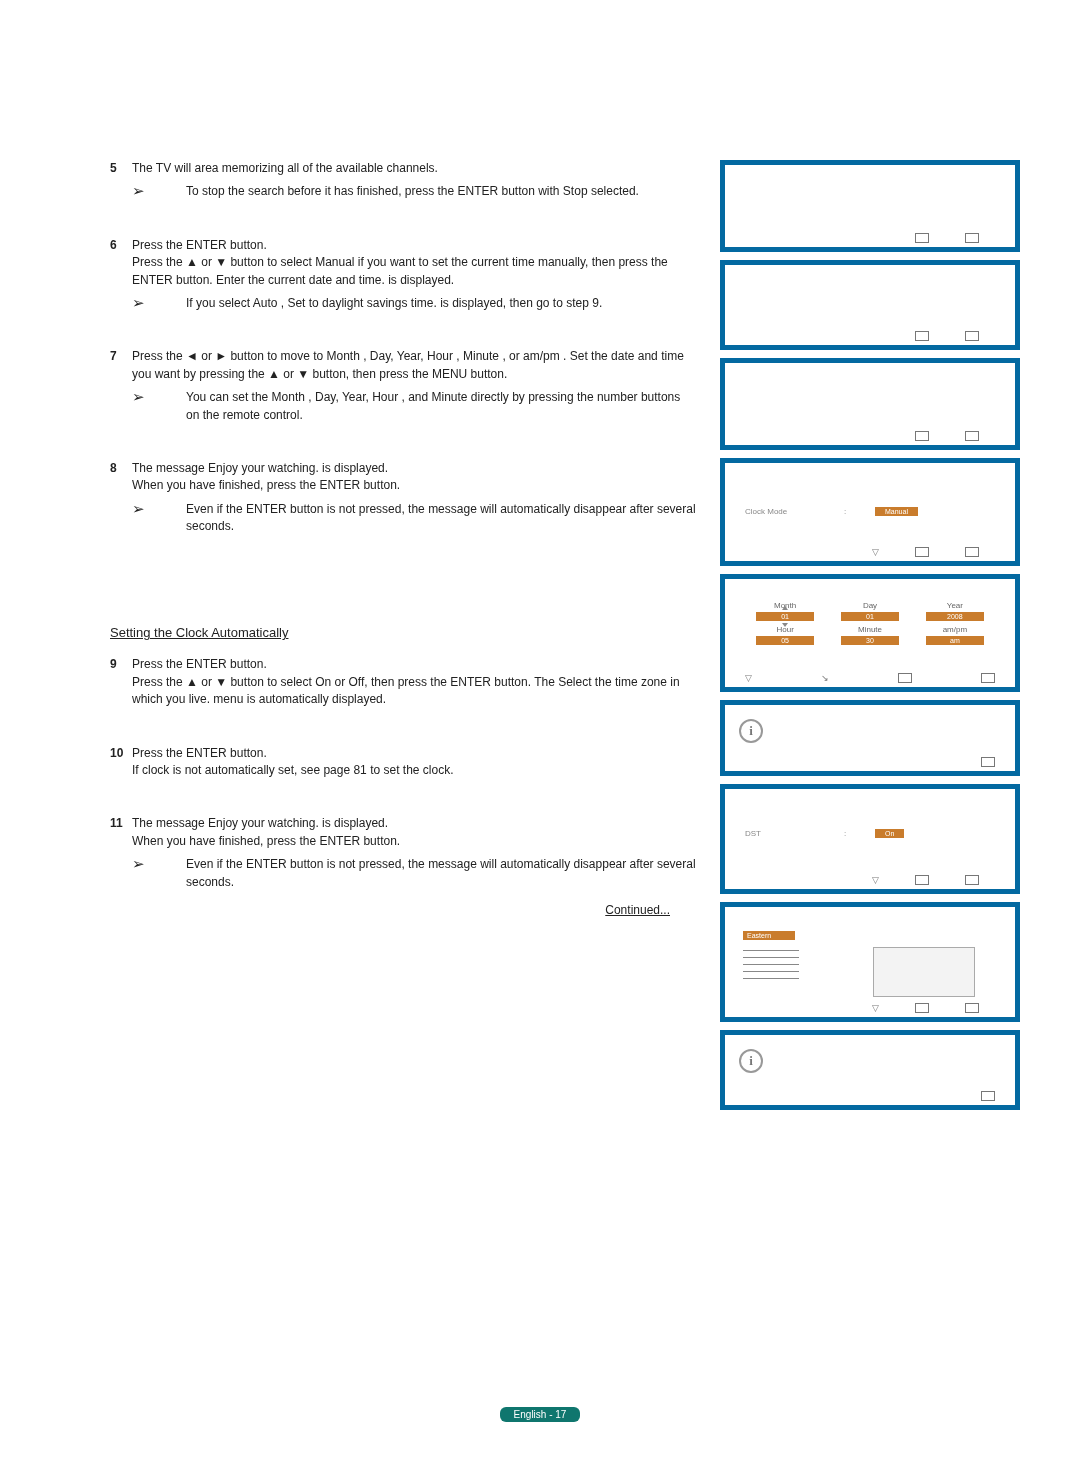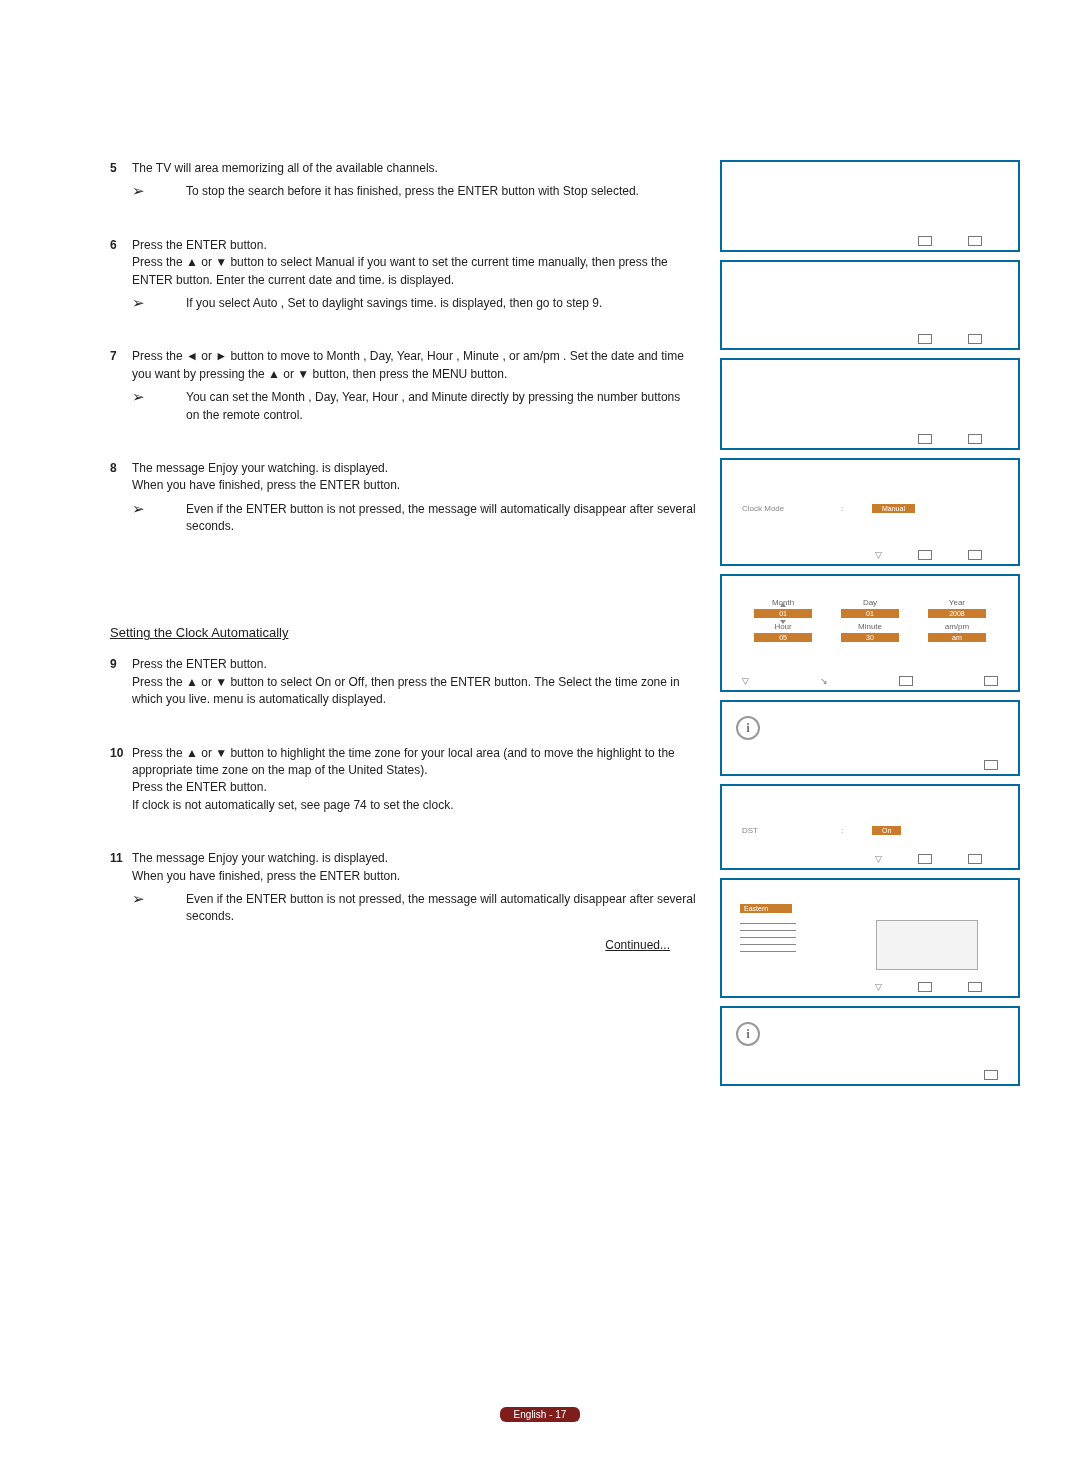--- a/index.html
+++ b/index.html
@@ -72,30 +72,30 @@
   }
   .page-footer {
     position: absolute;
     left: 0;
     bottom: 60px;
     width: 100%;
     text-align: center;
   }
   .page-pill {
     display: inline-block;
-    background: #7f1d1d;
+    background: #0f766e;
     color: #fff;
     font-size: 10px;
     padding: 2px 14px;
     border-radius: 6px;
   }
 
   
   .panel {
-    border: 2px solid #0369a1;
+    border: 5px solid #0369a1;
     margin-bottom: 8px;
     position: relative;
     box-sizing: border-box;
     font-size: 7px;
     color: #999;
   }
   .panel .bar {
     position: absolute;
     left: 0;
     right: 0;
@@ -182,21 +182,21 @@
   .info-circle {
     width: 20px; height: 20px;
     border: 2px solid #999;
     border-radius: 50%;
     display: flex; align-items: center; justify-content: center;
     font-weight: bold; font-size: 13px; color: #777;
     font-family: serif;
   }
   .panel-f .bar { padding: 0 20px; justify-content: flex-end; }
 
-  .panel-g { height: 86px; padding: 40px 8px 0 20px; }
+  .panel-g { height: 110px; padding: 40px 8px 0 20px; }
 
   .panel-h { height: 120px; padding: 24px 18px 0 18px; }
   .tz-selected {
     background: #c97c2c;
     color: #fff;
     font-size: 7px;
     padding: 1px 4px;
     display: inline-block;
     width: 44px;
     margin-bottom: 4px;
@@ -280,23 +280,22 @@
         <div class="step-num">9</div>
         <div class="step-body">
           <div>Press the ENTER button.</div>
           <div>Press the ▲ or ▼ button to select On or Off, then press the ENTER button. The Select the time zone in which you live.     menu is automatically displayed.</div>
         </div>
       </div>
 
       <div class="step">
         <div class="step-num">10</div>
         <div class="step-body">
-          <div>Press the ▲ or ▼ button to highlight the time zone for your local area (and to move the highlight to the appropriate time zone on the map of the United States).</div>
           <div>Press the ENTER button.</div>
-          <div>If clock is not automatically set, see page 74 to set the clock.</div>
+          <div>If clock is not automatically set, see page 81 to set the clock.</div>
         </div>
       </div>
 
       <div class="step" style="margin-bottom:12px;">
         <div class="step-num">11</div>
         <div class="step-body">
           <div>The message Enjoy your watching.    is displayed.</div>
           <div>When you have finished, press the ENTER button.</div>
           <div class="note">
             <span class="note-arrow">➢</span>

